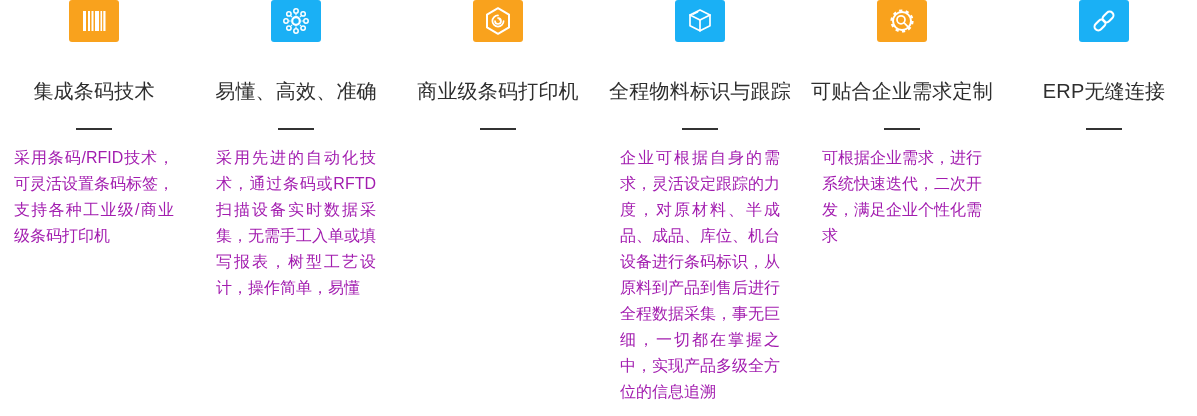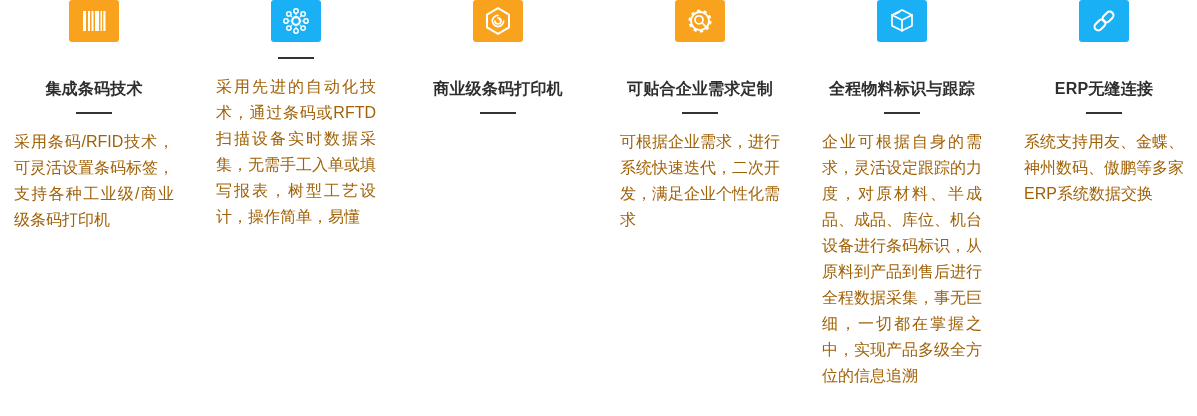--- a/index.html
+++ b/index.html
@@ -28,40 +28,40 @@
     width: 50px;
     height: 42px;
     border-radius: 3px;
     display: flex;
     align-items: center;
     justify-content: center;
     flex-shrink: 0;
   }
   .icon-box svg { display: block; }
   .feature-title {
-    margin: 39px 0 0 0;
-    font-size: 16px;
+    margin: 39px 0 12px 0;
+    font-size: 20px;
     line-height: 1;
-    font-weight: bold;
+    font-weight: normal;
     color: #2e2e2e;
     white-space: nowrap;
     letter-spacing: 0.2px;
   }
   .title-divider {
     width: 36px;
     height: 2px;
     background: #333333;
     margin-top: 15px;
   }
   .feature-desc {
     margin: 15px 0 0 0;
     width: 160px;
     font-size: 16px;
     line-height: 26px;
-    color: #a16207;
+    color: #a21caf;
     text-align: justify;
     text-justify: inter-ideograph;
   }
 </style>
 </head>
 <body>
 
 <div class="features">
 
   <section class="feature">
@@ -99,72 +99,72 @@
           <line x1="18.9" y1="18.9" x2="20.1" y2="20.1"></line>
           <line x1="15" y1="20.5" x2="15" y2="22.2"></line>
           <line x1="11.1" y1="18.9" x2="9.9" y2="20.1"></line>
           <line x1="9.5" y1="15" x2="7.8" y2="15"></line>
           <line x1="11.1" y1="11.1" x2="9.9" y2="9.9"></line>
           <line x1="15" y1="9.5" x2="15" y2="7.8"></line>
           <line x1="18.9" y1="11.1" x2="20.1" y2="9.9"></line>
         </g>
       </svg>
     </div>
+    <h3 class="feature-title">易懂、高效、准确</h3>
     <div class="title-divider"></div>
     <p class="feature-desc">采用先进的自动化技术，通过条码或RFTD扫描设备实时数据采集，无需手工入单或填写报表，树型工艺设计，操作简单，易懂</p>
   </section>
 
   <section class="feature">
     <div class="icon-box" style="background-color: rgb(249, 162, 29);">
       <svg width="30" height="30" viewBox="0 0 30 30" fill="none" stroke="#ffffff">
         <path d="M15 2.2 L26 8.6 V21.4 L15 27.8 L4 21.4 V8.6 Z" stroke-width="2" stroke-linejoin="round"></path>
         <path d="M15 9.4 A5.6 5.6 0 1 0 20.6 15" stroke-width="1.7" stroke-linecap="round"></path>
         <path d="M15 12 A3 3 0 1 1 12 15" stroke-width="1.7" stroke-linecap="round"></path>
         <circle cx="16.6" cy="13.4" r="1" fill="#ffffff" stroke="none"></circle>
       </svg>
     </div>
     <h3 class="feature-title">商业级条码打印机</h3>
     <div class="title-divider"></div>
   </section>
 
   <section class="feature">
+    <div class="icon-box" style="background-color: rgb(26, 176, 245);">
+      <svg width="30" height="30" viewBox="0 0 30 30" fill="none" stroke="#ffffff" stroke-width="1.7" stroke-linejoin="round" stroke-linecap="round">
+        <path d="M15 4 L25 9 V19.8 L15 24.8 L5 19.8 V9 Z"></path>
+        <path d="M5 9 L15 14 L25 9"></path>
+        <path d="M15 14 V24.8"></path>
+        <path d="M8.3 8.1 L12.5 6"></path>
+      </svg>
+    </div>
+    <h3 class="feature-title">全程物料标识与跟踪</h3>
+    <div class="title-divider"></div>
+    <p class="feature-desc">企业可根据自身的需求，灵活设定跟踪的力度，对原材料、半成品、成品、库位、机台设备进行条码标识，从原料到产品到售后进行全程数据采集，事无巨细，一切都在掌握之中，实现产品多级全方位的信息追溯</p>
+  </section>
+
+  <section class="feature">
     <div class="icon-box" style="background-color: rgb(249, 162, 29);">
       <svg width="32" height="32" viewBox="0 0 32 32" fill="none" stroke="#ffffff">
         <circle cx="16" cy="16" r="9" stroke-width="2"></circle>
         <circle cx="16" cy="16" r="10.4" stroke-width="2.4" stroke-dasharray="3.2 3.35"></circle>
         <circle cx="15" cy="14.8" r="4" stroke-width="1.7"></circle>
         <path d="M17.9 17.7 L21.6 21.4" stroke-width="1.7" stroke-linecap="round"></path>
       </svg>
     </div>
     <h3 class="feature-title">可贴合企业需求定制</h3>
     <div class="title-divider"></div>
     <p class="feature-desc">可根据企业需求，进行系统快速迭代，二次开发，满足企业个性化需求</p>
   </section>
 
   <section class="feature">
     <div class="icon-box" style="background-color: rgb(26, 176, 245);">
-      <svg width="30" height="30" viewBox="0 0 30 30" fill="none" stroke="#ffffff" stroke-width="1.7" stroke-linejoin="round" stroke-linecap="round">
-        <path d="M15 4 L25 9 V19.8 L15 24.8 L5 19.8 V9 Z"></path>
-        <path d="M5 9 L15 14 L25 9"></path>
-        <path d="M15 14 V24.8"></path>
-        <path d="M8.3 8.1 L12.5 6"></path>
-      </svg>
-    </div>
-    <h3 class="feature-title">全程物料标识与跟踪</h3>
-    <div class="title-divider"></div>
-    <p class="feature-desc">企业可根据自身的需求，灵活设定跟踪的力度，对原材料、半成品、成品、库位、机台设备进行条码标识，从原料到产品到售后进行全程数据采集，事无巨细，一切都在掌握之中，实现产品多级全方位的信息追溯</p>
-  </section>
-
-  <section class="feature">
-    <div class="icon-box" style="background-color: rgb(26, 176, 245);">
       <svg width="30" height="30" viewBox="0 0 30 30" fill="none" stroke="#ffffff" stroke-width="2.1">
         <g transform="rotate(-45 15 15)">
           <rect x="3.2" y="11.2" width="12.2" height="7.6" rx="3.8"></rect>
           <rect x="14.6" y="11.2" width="12.2" height="7.6" rx="3.8"></rect>
         </g>
       </svg>
     </div>
     <h3 class="feature-title">ERP无缝连接</h3>
     <div class="title-divider"></div>
-    <p class="feature-desc">系统支持用友、金蝶、神州数码、傲鹏等多家ERP系统数据交换</p>
   </section>
 
 </div>
 
 </body></html>

